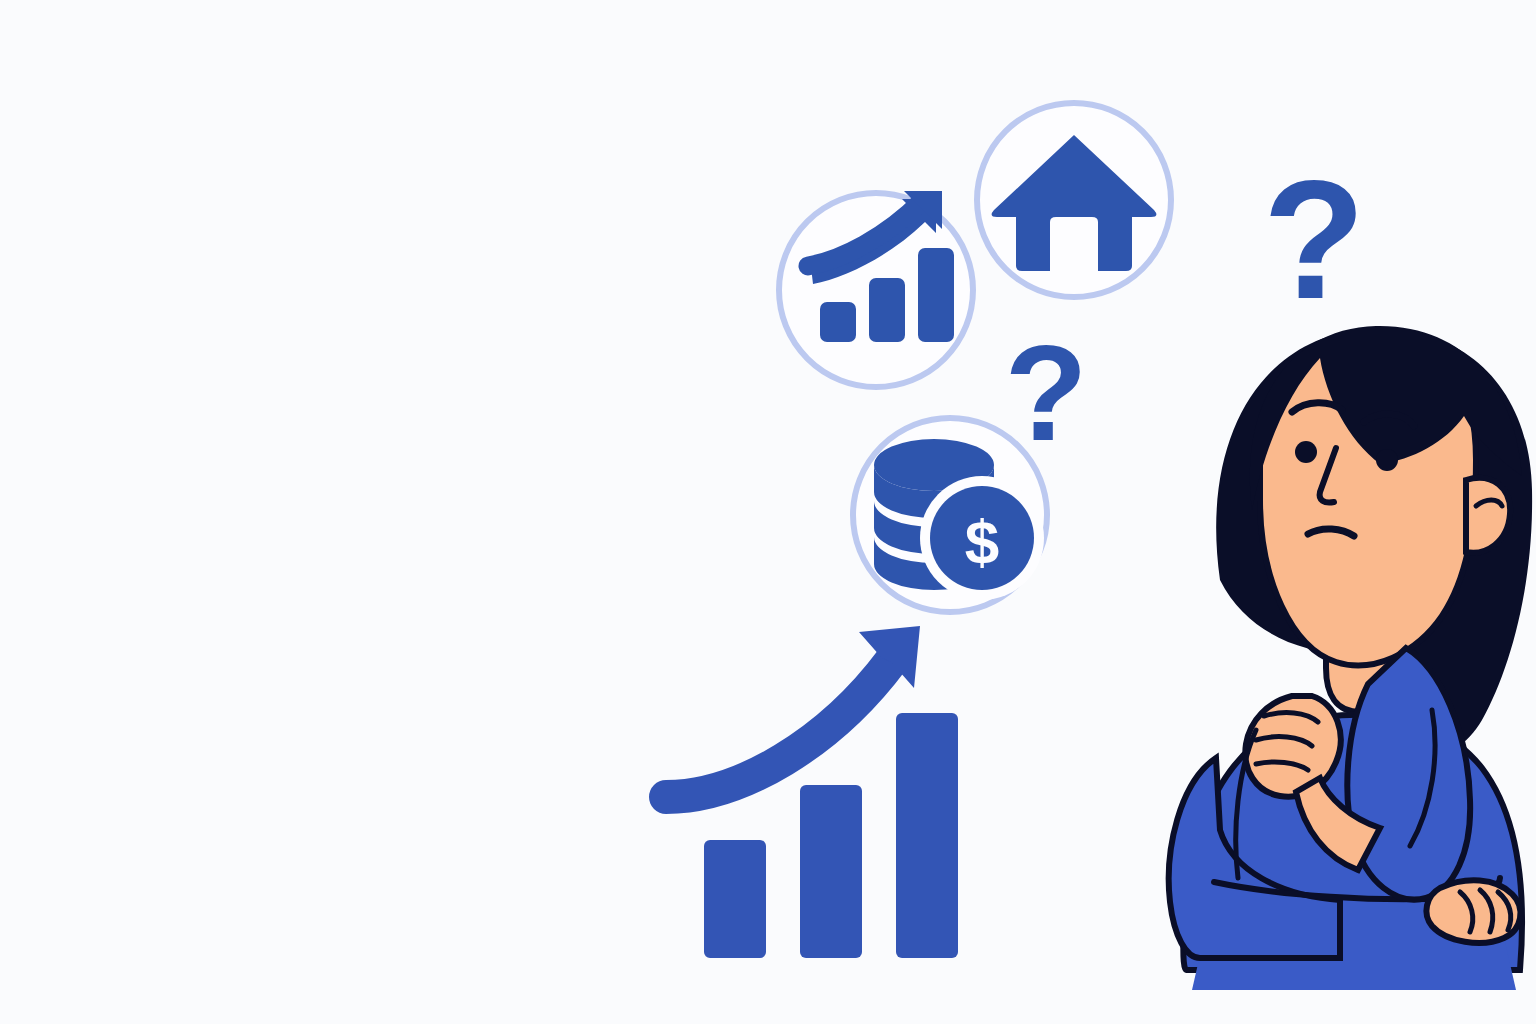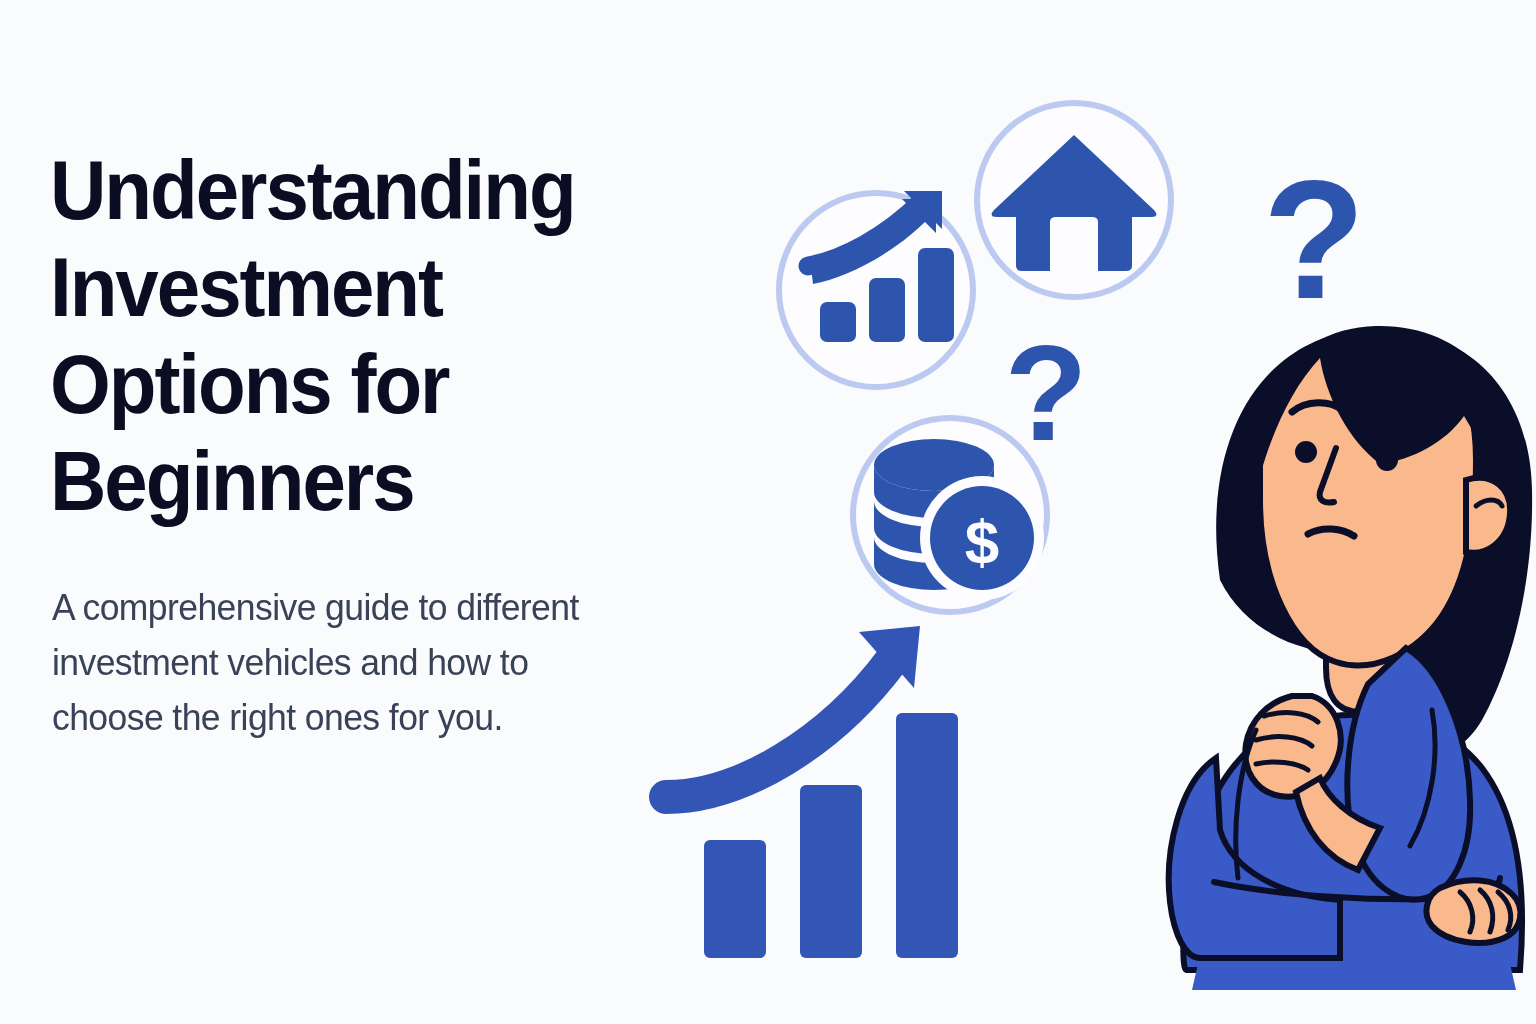--- a/index.html
+++ b/index.html
@@ -68,29 +68,20 @@
     display: block;
     width: 916px;
     height: 950px;
   }
 </style>
 </head>
 <body>
 
 <div id="stage">
 
-  <div id="text-block">
-    <h1 id="page-title">Understanding
-Investment
-Options for
-Beginners</h1>
-    <p id="page-subtitle">A comprehensive guide to different
-investment vehicles and how to
-choose the right ones for you.</p>
-  </div>
 
   <div id="illustration">
     <svg viewBox="0 0 916 950" xmlns="http://www.w3.org/2000/svg">
 
       <g>
         <circle cx="256" cy="250" r="97" fill="#FDFDFF" stroke="#BCC9F0" stroke-width="6"></circle>
         <g fill="#2E55AD">
           <rect x="200" y="262" width="36" height="40" rx="7"></rect>
           <rect x="249" y="238" width="36" height="64" rx="7"></rect>
           <rect x="298" y="208" width="36" height="94" rx="7"></rect>

